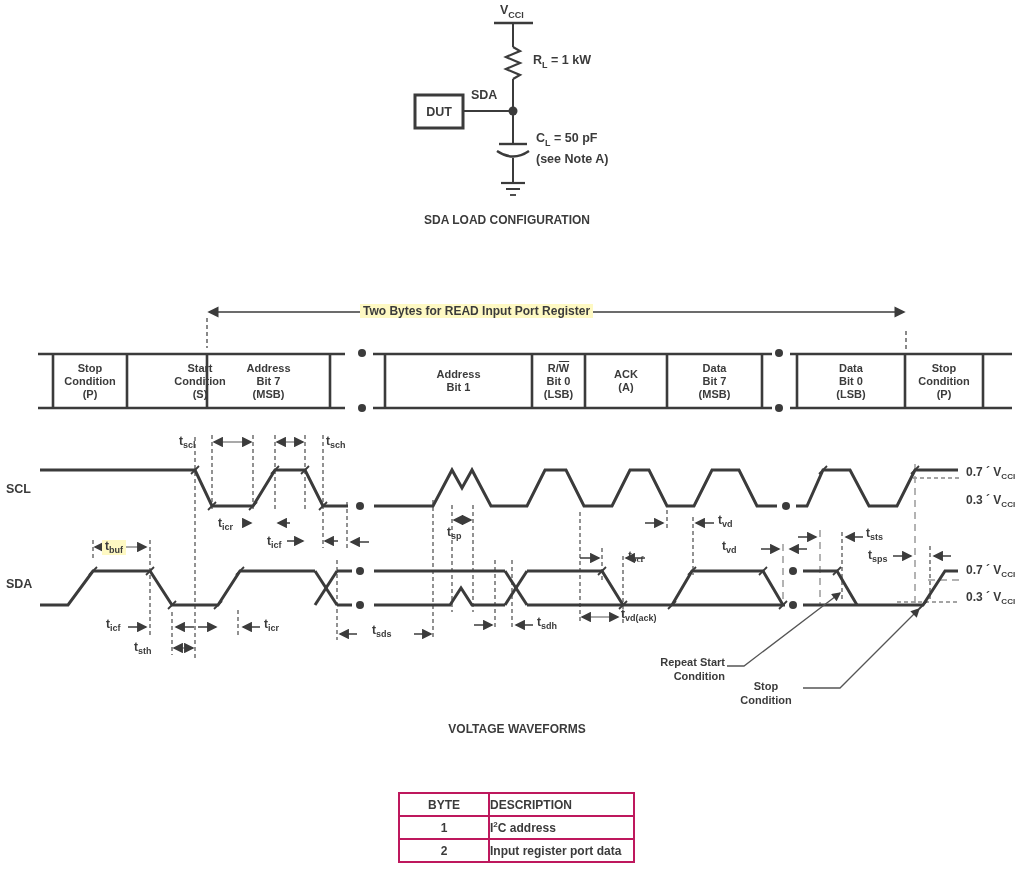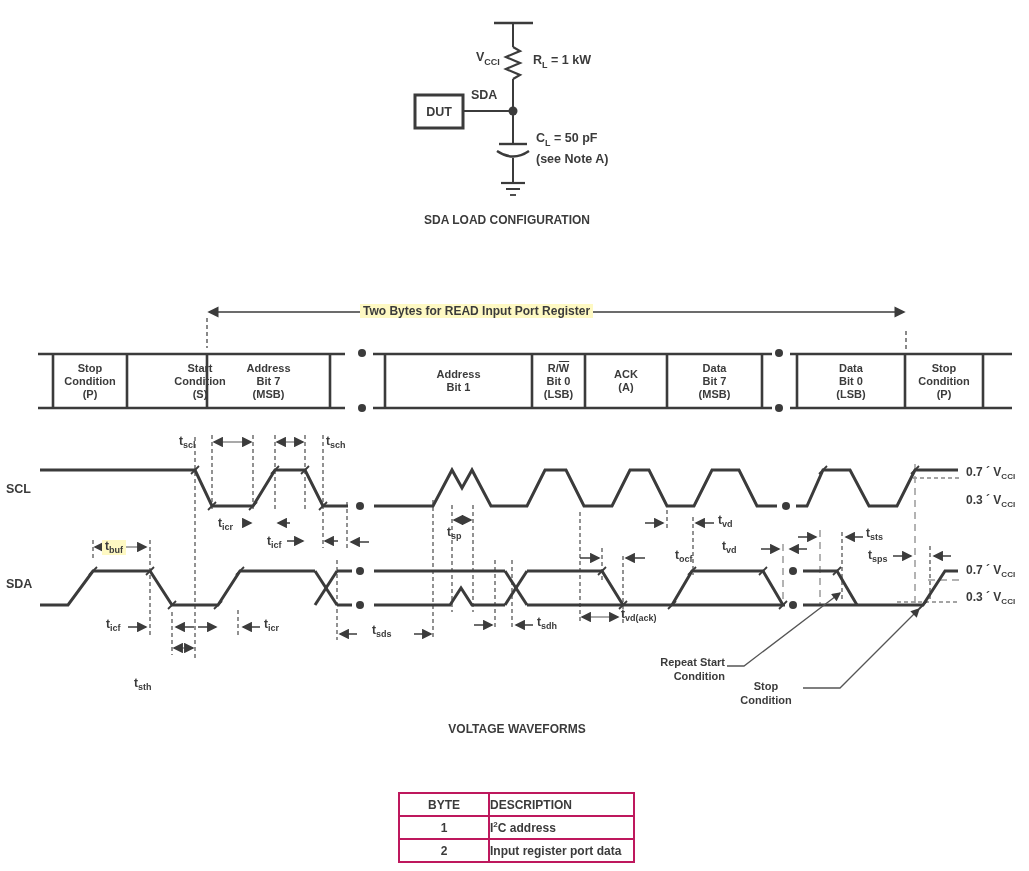--- a/index.html
+++ b/index.html
@@ -213,21 +213,21 @@
     <line x1="893" y1="556" x2="911" y2="556" marker-end="url(#ah)"></line>
     <line x1="951" y1="556" x2="934" y2="556" marker-end="url(#ah)"></line>
   </g>
 
   <g stroke="#555" stroke-width="1.3" fill="none">
     <polyline points="727,666 744,666 840,593" marker-end="url(#ah)"></polyline>
     <polyline points="803,688 840,688 919,609" marker-end="url(#ah)"></polyline>
   </g>
 </svg>
 
-<div class="abs ckt" style="left:476px;top:3px;margin-top:47px;"><span>V</span><sub>CCI</sub></div>
+<div class="abs ckt" style="left:500px;top:3px;"><span>V</span><sub>CCI</sub></div>
 <div class="abs ckt" style="left:533px;top:53px;"><span>R</span><sub>L</sub><span> = 1 kW</span></div>
 <div class="abs ckt" style="left:415px;top:95px;width:48px;height:33px;display:flex;align-items:center;justify-content:center;">
       <span>DUT</span>
     </div>
 <div class="abs ckt" style="left:471px;top:88px;"><span>SDA</span></div>
 <div class="abs ckt" style="left:536px;top:131px;"><span>C</span><sub>L</sub><span> = 50 pF</span></div>
 <div class="abs ckt" style="left:536px;top:152px;"><span>(see Note A)</span></div>
 <div class="abs cap" style="left:382px;top:213px;width:250px;">SDA LOAD CONFIGURATION</div>
 
 <div class="abs bold onln" style="left:360px;top:304px;font-size:12px;">Two Bytes for READ  Input  Port Register</div>
@@ -264,25 +264,25 @@
 <div class="abs sig" style="left:6px;top:577px;">SDA</div>
 
 <div class="abs tl" style="left:179px;top:435px;"><span>t</span><sub>scl</sub></div>
 <div class="abs tl" style="left:326px;top:435px;"><span>t</span><sub>sch</sub></div>
 <div class="abs tl" style="left:218px;top:517px;"><span>t</span><sub>icr</sub></div>
 <div class="abs tl" style="left:267px;top:535px;"><span>t</span><sub>icf</sub></div>
 <div class="abs tl" style="left:447px;top:526px;"><span>t</span><sub>sp</sub></div>
 <div class="abs tl onln" style="left:102px;top:540px;"><span>t</span><sub>buf</sub></div>
 <div class="abs tl" style="left:106px;top:618px;"><span>t</span><sub>icf</sub></div>
 <div class="abs tl" style="left:264px;top:618px;"><span>t</span><sub>icr</sub></div>
-<div class="abs tl" style="left:134px;top:641px;margin-top:36px;"><span>t</span><sub>sth</sub></div>
+<div class="abs tl" style="left:134px;top:641px;"><span>t</span><sub>sth</sub></div>
 <div class="abs tl" style="left:372px;top:624px;"><span>t</span><sub>sds</sub></div>
 <div class="abs tl" style="left:537px;top:616px;"><span>t</span><sub>sdh</sub></div>
 <div class="abs tl" style="left:621px;top:608px;"><span>t</span><sub>vd(ack)</sub></div>
-<div class="abs tl" style="left:675px;top:549px;"><span>t</span><sub>ocf</sub></div>
+<div class="abs tl" style="left:628px;top:549px;font-family:Liberation Serif, serif;"><span>t</span><sub>ocf</sub></div>
 <div class="abs tl" style="left:718px;top:514px;"><span>t</span><sub>vd</sub></div>
 <div class="abs tl" style="left:722px;top:540px;"><span>t</span><sub>vd</sub></div>
 <div class="abs tl" style="left:866px;top:527px;"><span>t</span><sub>sts</sub></div>
 <div class="abs tl" style="left:868px;top:549px;"><span>t</span><sub>sps</sub></div>
 
 <div class="abs lvl" style="left:966px;top:466px;"><span>0.7 ´ V</span><sub>CCI</sub></div>
 <div class="abs lvl" style="left:966px;top:494px;"><span>0.3 ´ V</span><sub>CCI</sub></div>
 <div class="abs lvl" style="left:966px;top:564px;"><span>0.7 ´ V</span><sub>CCI</sub></div>
 <div class="abs lvl" style="left:966px;top:591px;"><span>0.3 ´ V</span><sub>CCI</sub></div>
 

